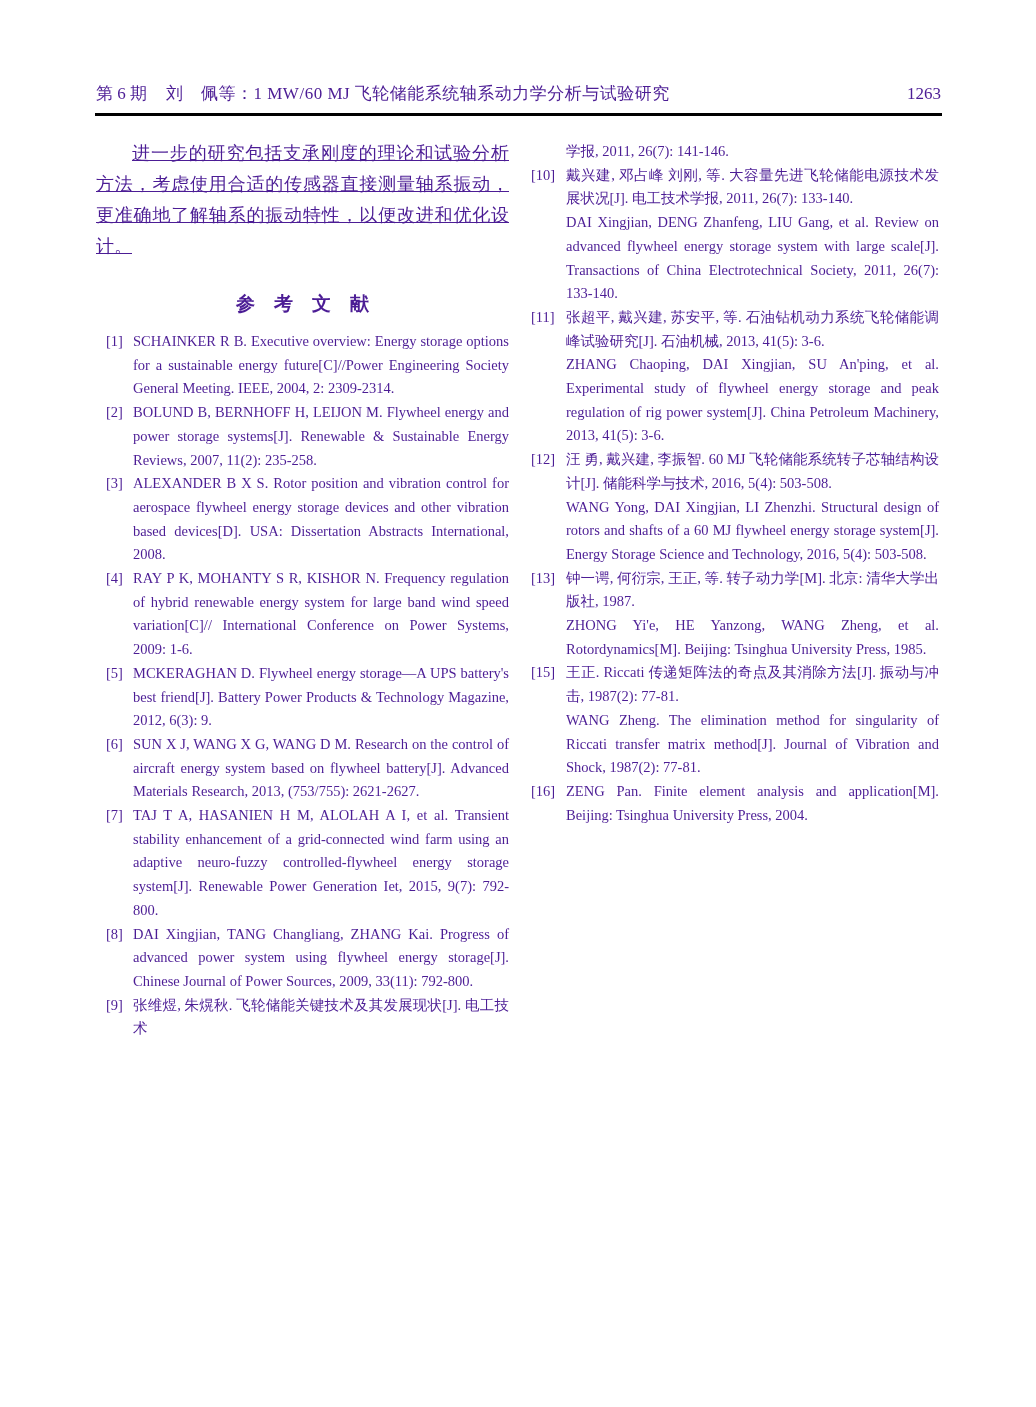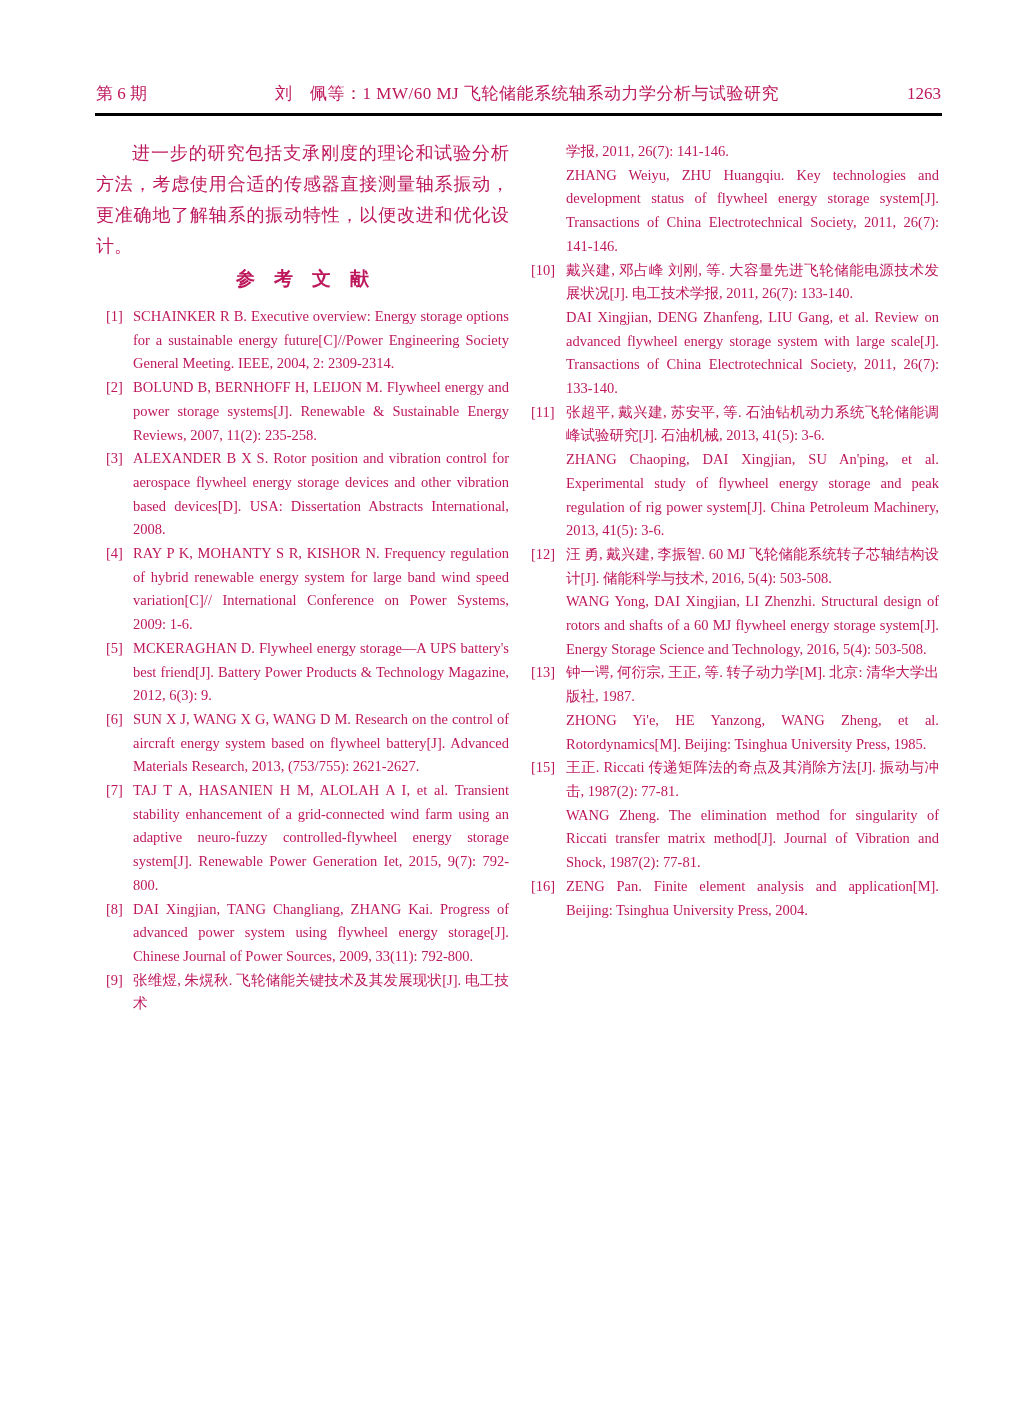--- a/index.html
+++ b/index.html
@@ -1,37 +1,38 @@
 <!DOCTYPE html>
 <html><head>
 <meta charset="utf-8">
 <style>
   html,body{margin:0;padding:0;background:#ffffff;}
   .page{
-    position:relative;width:1015px;height:1407px;background:#ffffff;color:#be185d;
+    position:relative;width:1015px;height:1407px;background:#ffffff;color:#4c1d95;
     font-family:"Liberation Serif","DejaVu Serif",serif;overflow:hidden;
   }
   .hdr{
     position:absolute;left:96px;top:82px;width:845px;
     display:flex;justify-content:space-between;align-items:baseline;
     font-size:17px;white-space:nowrap;
   }
   .hdr-issue{flex:0 0 auto;}
-  .hdr-title{flex:1 1 auto;text-align:center;letter-spacing:0.5px;}
+  .hdr-title{flex:1 1 auto;letter-spacing:0.5px;padding-left:19px;}
   .hdr-page{flex:0 0 auto;}
   .hdr-rule{position:absolute;left:95px;top:113px;width:847px;height:3px;background:#000;}
   .col{position:absolute;top:138px;width:413px;}
   .col-left{left:96px;}
   .col-right{left:527px;top:140px;width:412px;}
   .intro{
     margin:0;font-size:18px;line-height:31px;text-align:justify;
     text-indent:2em;
+    text-decoration:underline;
   }
   .ref-heading{
-    margin:4px 0 13px 0;text-align:center;font-size:19px;font-weight:bold;
+    margin:29px 0 13px 0;text-align:center;font-size:19px;font-weight:bold;
     font-family:"Liberation Sans","DejaVu Sans",sans-serif;
   }
   .ref{
     position:relative;padding-left:37px;
     font-size:14.5px;line-height:23.7px;text-align:justify;
   }
   .col-right .ref{padding-left:39px;}
   .ref-label{position:absolute;left:10px;top:0;}
   .col-right .ref-label{left:4px;}
   .ref-block{margin:0;}
@@ -89,21 +90,20 @@
           <span class="ref-label">[9]</span>
           <p class="ref-block">张维煜, 朱熀秋. 飞轮储能关键技术及其发展现状[J]. 电工技术</p>
         </div>
       </div>
   </div>
 
   <div class="col col-right">
     <div id="refs-right">
         <div class="ref">
           <p class="ref-block">学报, 2011, 26(7): 141-146.</p>
-          <p class="ref-block">ZHANG Weiyu, ZHU Huangqiu. Key technologies and development status of flywheel energy storage system[J]. Transactions of China Electrotechnical Society, 2011, 26(7): 141-146.</p>
         </div>
         <div class="ref">
           <span class="ref-label">[10]</span>
           <p class="ref-block">戴兴建, 邓占峰 刘刚, 等. 大容量先进飞轮储能电源技术发展状况[J]. 电工技术学报, 2011, 26(7): 133-140.</p>
           <p class="ref-block">DAI Xingjian, DENG Zhanfeng, LIU Gang, et al. Review on advanced flywheel energy storage system with large scale[J]. Transactions of China Electrotechnical Society, 2011, 26(7): 133-140.</p>
         </div>
         <div class="ref">
           <span class="ref-label">[11]</span>
           <p class="ref-block">张超平, 戴兴建, 苏安平, 等. 石油钻机动力系统飞轮储能调峰试验研究[J]. 石油机械, 2013, 41(5): 3-6.</p>
           <p class="ref-block">ZHANG Chaoping, DAI Xingjian, SU An'ping, et al. Experimental study of flywheel energy storage and peak regulation of rig power system[J]. China Petroleum Machinery, 2013, 41(5): 3-6.</p>

